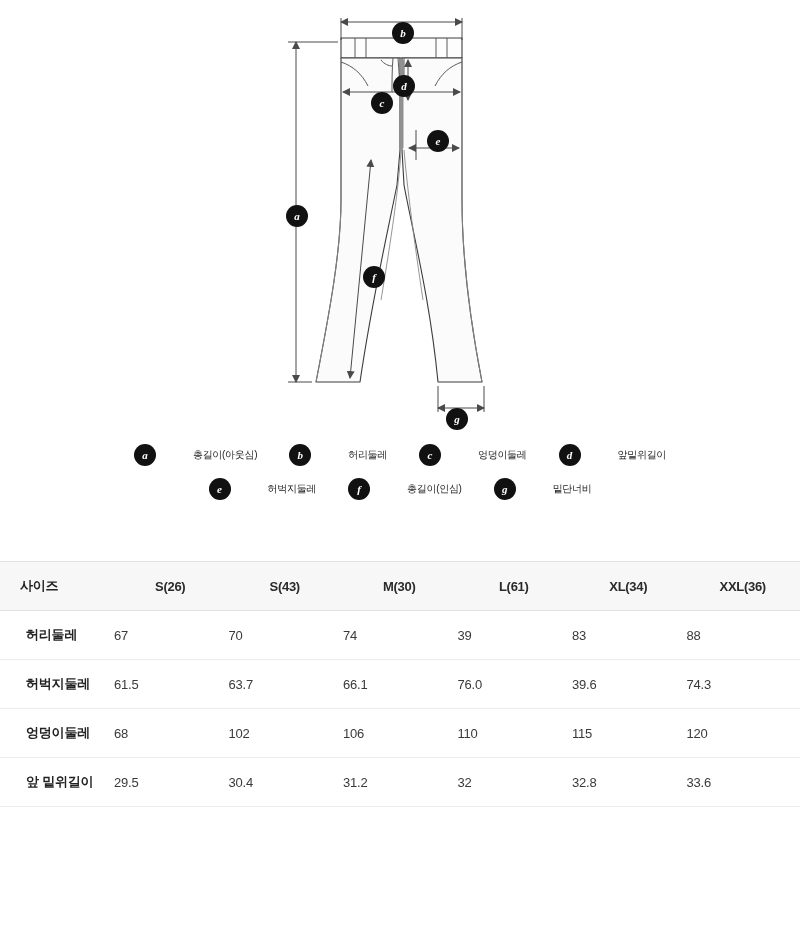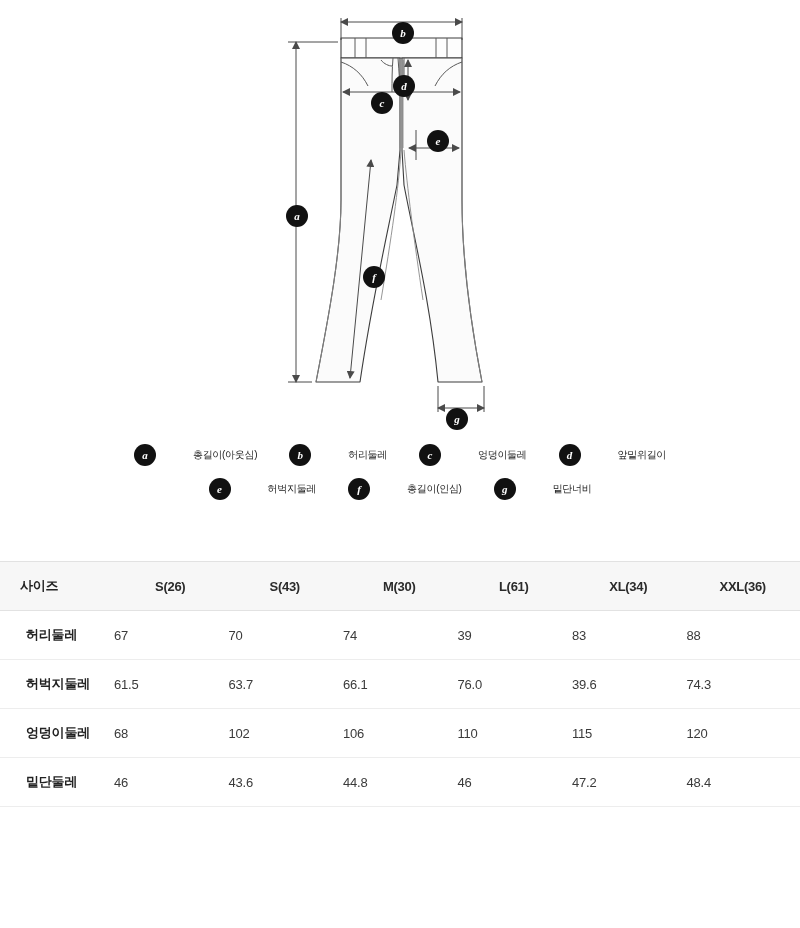--- a/index.html
+++ b/index.html
@@ -332,25 +332,25 @@
         <tr>
           <td class="rowhead">엉덩이둘레</td>
           <td>68</td>
           <td>102</td>
           <td>106</td>
           <td>110</td>
           <td>115</td>
           <td>120</td>
         </tr>
         <tr>
-          <td class="rowhead">밑단둘레</td>
-          <td>46</td>
-          <td>43.6</td>
-          <td>44.8</td>
-          <td>46</td>
-          <td>47.2</td>
-          <td>48.4</td>
+          <td class="rowhead">앞 밑위길이</td>
+          <td>29.5</td>
+          <td>30.4</td>
+          <td>31.2</td>
+          <td>32</td>
+          <td>32.8</td>
+          <td>33.6</td>
         </tr>
       </tbody>
     </table>
   </div>
 
 </div>
 
 </body></html>

